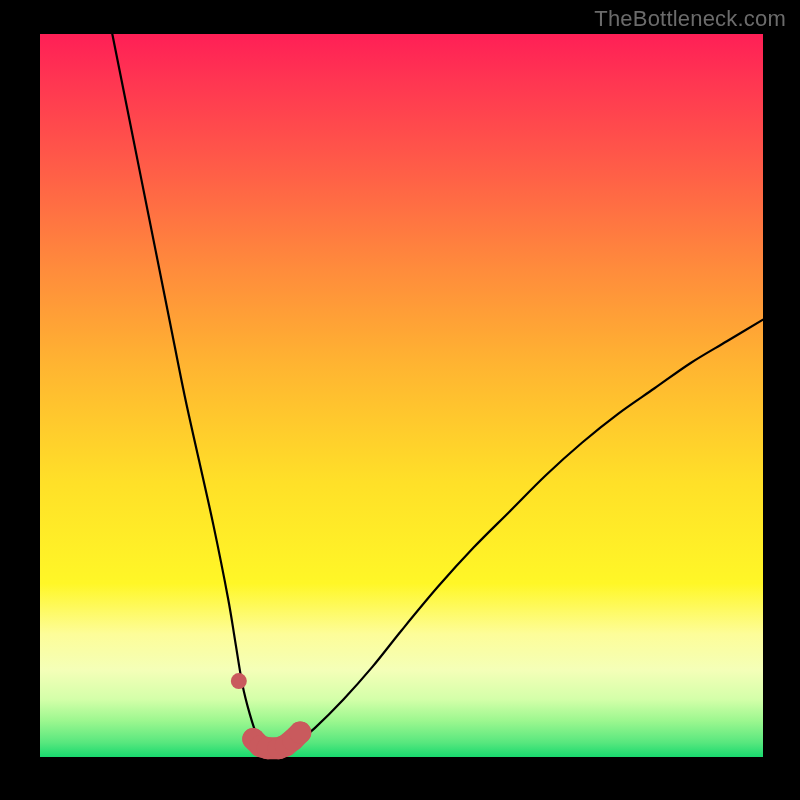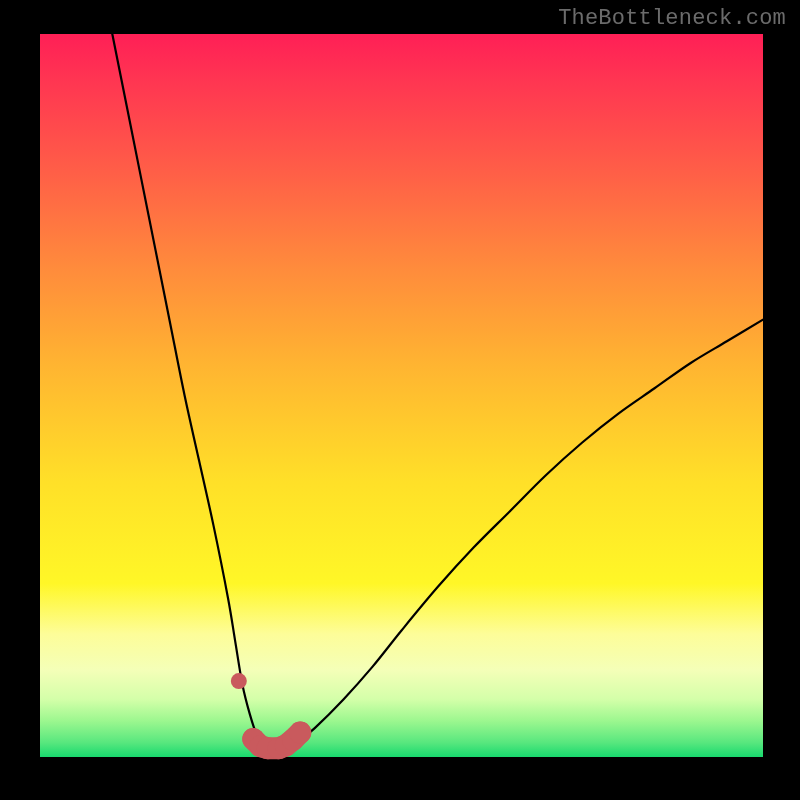--- a/index.html
+++ b/index.html
@@ -9,21 +9,20 @@
     height: 800px;
     background: #000;
     overflow: hidden;
     font-family: Arial, Helvetica, sans-serif;
   }
   .frame {
     position: absolute;
     left: 0; top: 0;
     width: 800px; height: 800px;
     background: #000;
-    font-family: Liberation Mono, monospace;
   }
   .plot-area {
     position: absolute;
     left: 40px;
     top: 34px;
     width: 723px;
     height: 723px;
     
     background: linear-gradient(
       to bottom,

